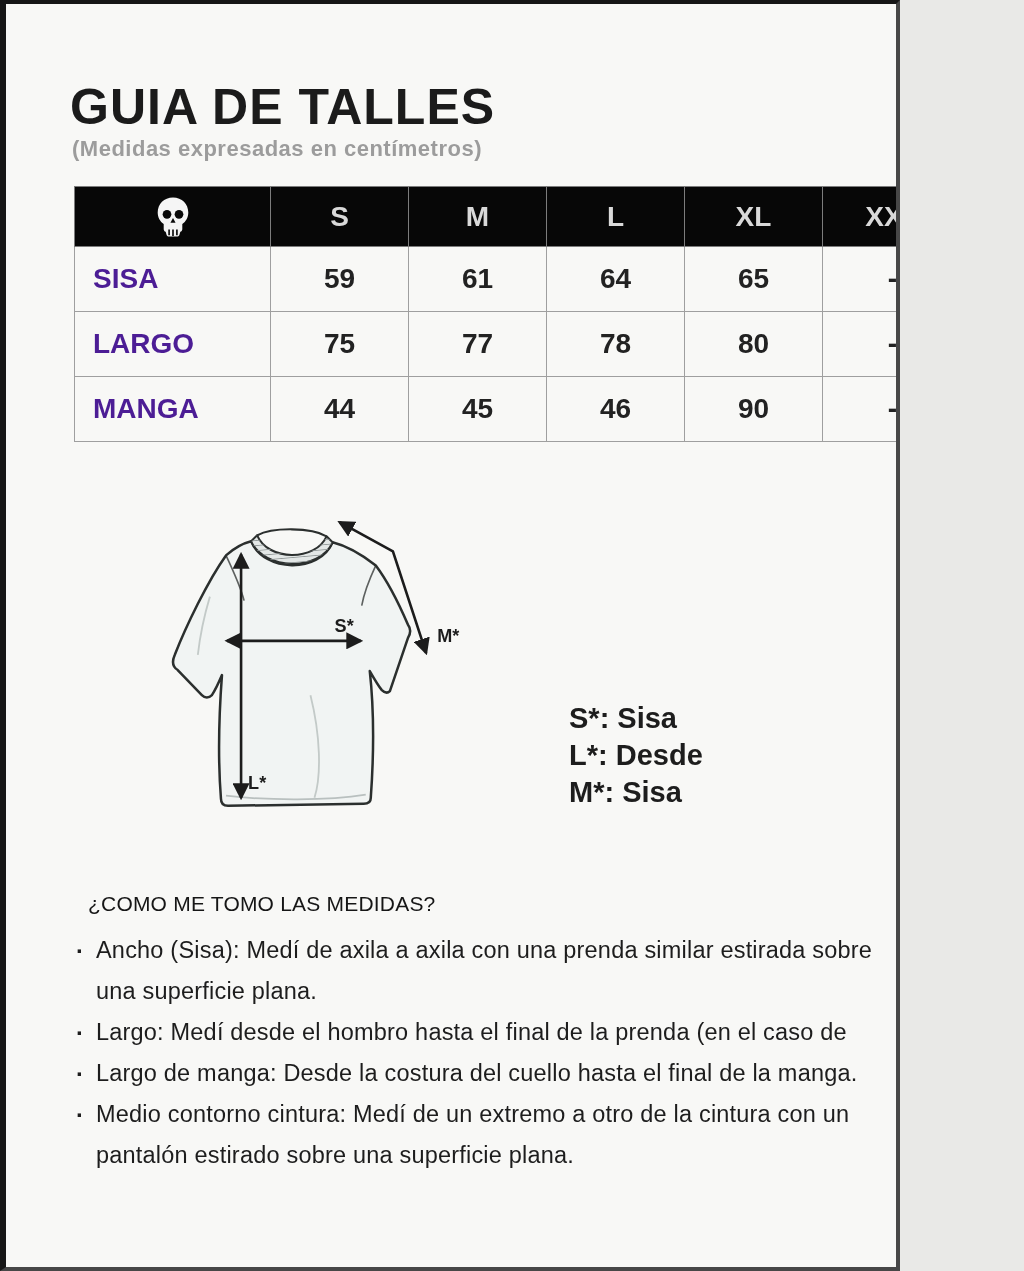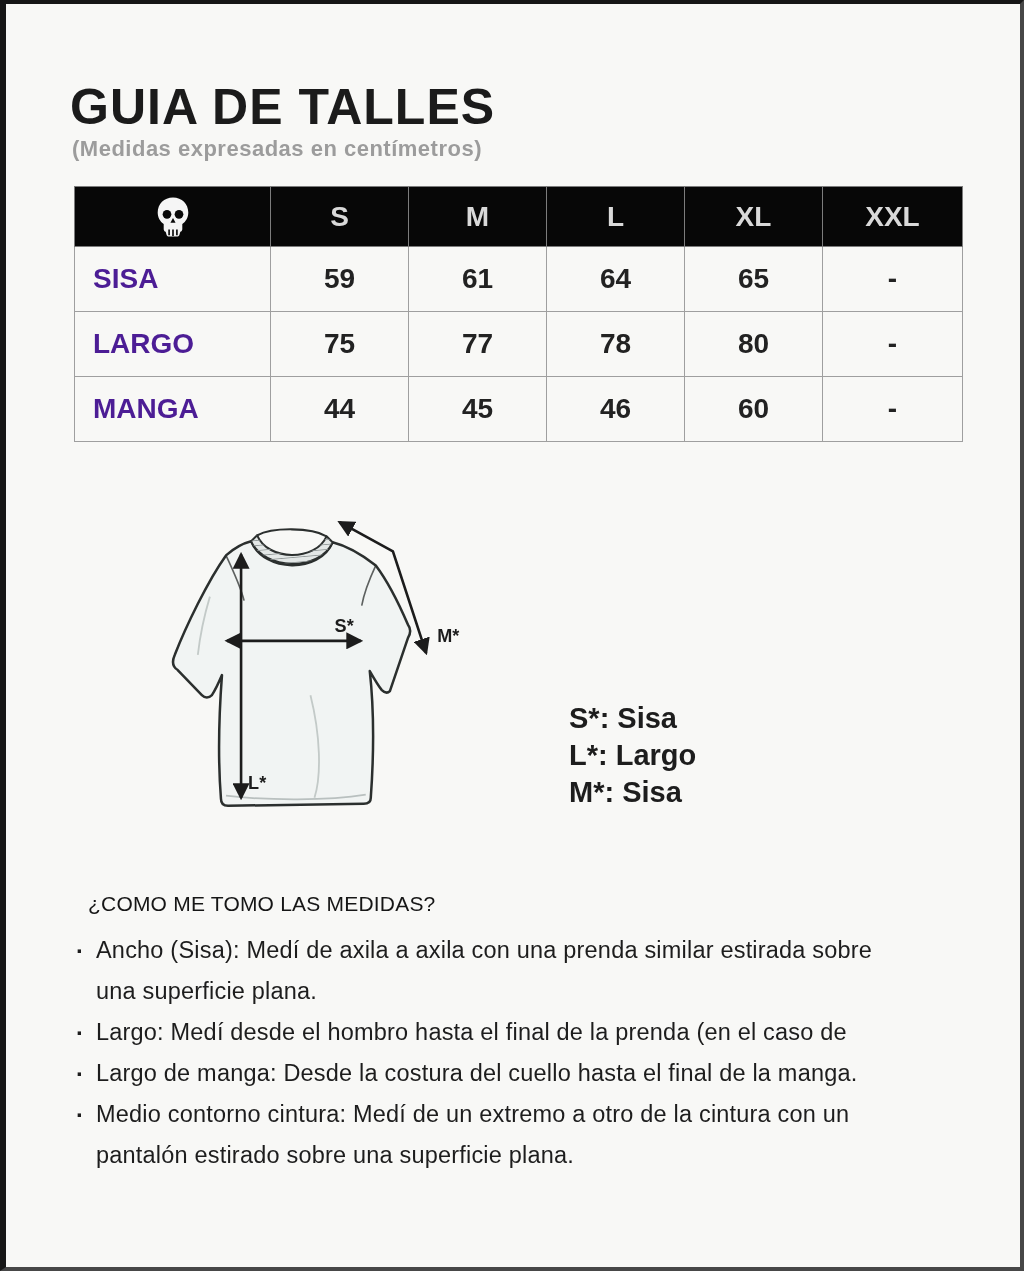--- a/index.html
+++ b/index.html
@@ -1,19 +1,19 @@
 <!DOCTYPE html>
 <html><head>
 <meta charset="utf-8">
 <style>
   * { margin:0; padding:0; box-sizing:border-box; }
   html,body { background:#e9e9e7; }
   .page {
     position:relative;
-    width:1024px; height:1271px;
+    width:900px; height:1271px;
     background:#f8f8f6;
     font-family:"Liberation Sans", sans-serif;
     color:#1c1c1c;
     border-top:4px solid #161616;
     border-left:6px solid #161616;
     border-right:4px solid #474747;
     border-bottom:4px solid #474747;
     overflow:hidden;
   }
   
@@ -126,21 +126,21 @@
         <td>77</td>
         <td>78</td>
         <td>80</td>
         <td>-</td>
       </tr>
       <tr>
         <th>MANGA</th>
         <td>44</td>
         <td>45</td>
         <td>46</td>
-        <td>60</td>
+        <td>90</td>
         <td>-</td>
       </tr>
     </tbody>
   </table>
 
   <svg class="tshirt-svg" width="345" height="362" viewBox="0 0 340 360">
     <defs>
       <marker id="ah" viewBox="0 0 10 10" refX="8.5" refY="5" markerWidth="6.5" markerHeight="6.5" orient="auto-start-reverse">
         <path d="M0,0 L10,5 L0,10 z" fill="#1c1c1c"></path>
       </marker>
@@ -186,21 +186,21 @@
     <line x1="93" y1="70" x2="93" y2="312" stroke="#1c1c1c" stroke-width="2.6" marker-start="url(#ah)" marker-end="url(#ah)"></line>
     <path d="M 191,38 L 244,67 L 277,168" fill="none" stroke="#1c1c1c" stroke-width="2.6" marker-start="url(#ah)" marker-end="url(#ah)"></path>
 
     <text x="186" y="147" font-family="Liberation Sans, sans-serif" font-size="18" font-weight="700" fill="#1c1c1c">S*</text>
     <text x="100" y="303" font-family="Liberation Sans, sans-serif" font-size="18" font-weight="700" fill="#1c1c1c">L*</text>
     <text x="288" y="157" font-family="Liberation Sans, sans-serif" font-size="18" font-weight="700" fill="#1c1c1c">M*</text>
   </svg>
 
   <div class="legend">
     <div class="legend-line">S*: Sisa</div>
-    <div class="legend-line">L*: Largo</div>
+    <div class="legend-line">L*: Desde</div>
     <div class="legend-line">M*: Sisa</div>
   </div>
 
   <section class="instructions">
     <h2>¿COMO ME TOMO LAS MEDIDAS?</h2>
 
     <div class="bullet-item">
       <span class="bullet-dot">·</span>
       <div class="bullet-text">
         <div>Ancho (Sisa): Medí de axila a axila con una prenda similar estirada sobre</div>

